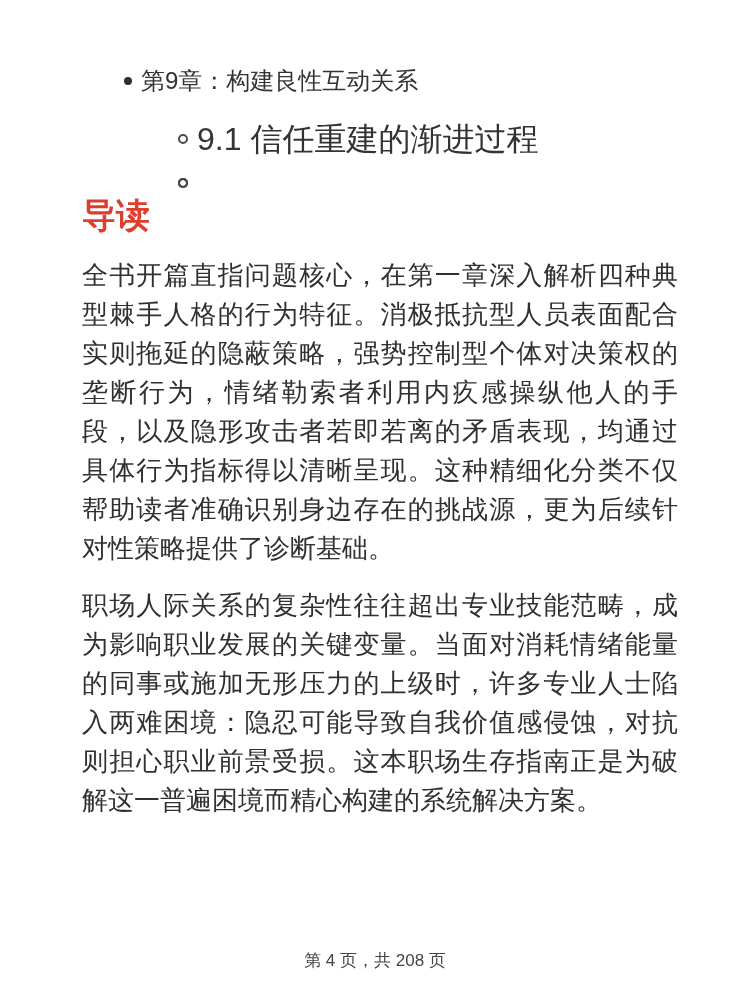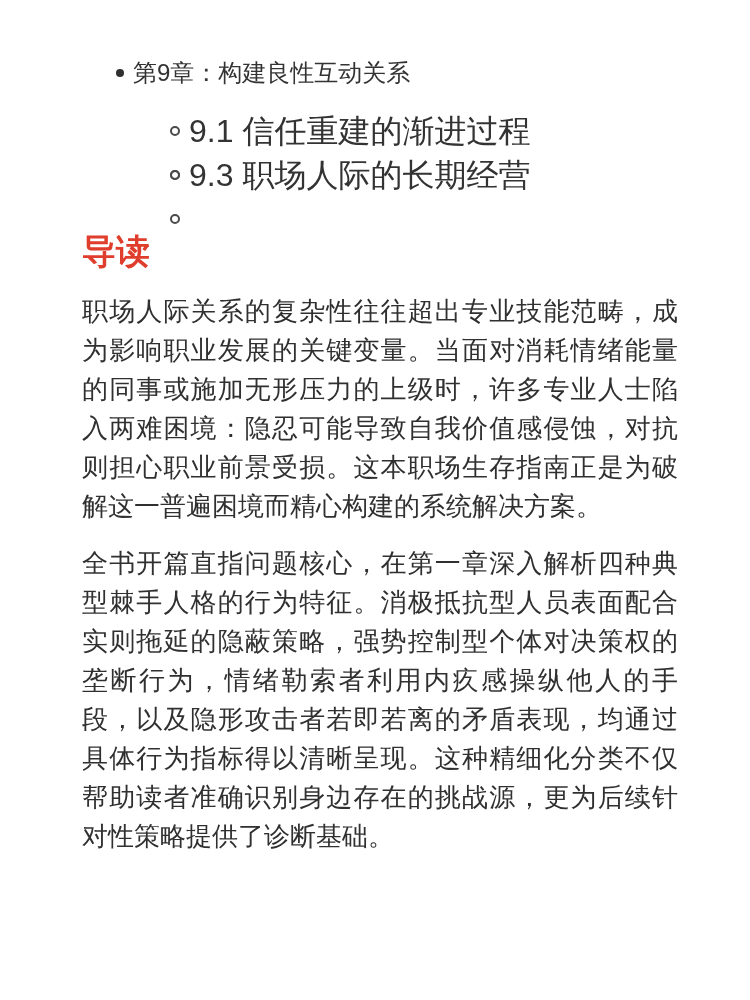--- a/index.html
+++ b/index.html
@@ -14,21 +14,21 @@
     background: #ffffff;
     overflow: hidden;
     font-family: "Liberation Sans", "DejaVu Sans", sans-serif;
     color: #333333;
   }
   .content {
     padding: 54px 72px 0 82px;
   }
   
   .toc {
-    margin: 4px;
+    margin: 12px;
     padding: 0;
   }
   .toc-main {
     position: relative;
     padding-left: 47px;
     font-size: 24px;
     line-height: 30px;
     color: #333333;
     margin-bottom: 28px;
   }
@@ -106,28 +106,28 @@
 
       <div class="toc-sub">
         <span class="circle"></span>
         <span>9.1 信任重建的渐进过程</span>
       </div>
       <div class="toc-sub">
         <span class="circle"></span>
       </div>
       <div class="toc-sub">
         <span class="circle"></span>
-        <span>9.3 职场人际的长期经营</span>
       </div>
       <div class="toc-sub">
         <span class="circle"></span>
       </div>
     </div>
 
     <h2 class="section-heading">导读</h2>
 
+    <p class="body-para">全书开篇直指问题核心，在第一章深入解析四种典型棘手人格的行为特征。消极抵抗型人员表面配合实则拖延的隐蔽策略，强势控制型个体对决策权的垄断行为，情绪勒索者利用内疚感操纵他人的手段，以及隐形攻击者若即若离的矛盾表现，均通过具体行为指标得以清晰呈现。这种精细化分类不仅帮助读者准确识别身边存在的挑战源，更为后续针对性策略提供了诊断基础。</p>
+
     <p class="body-para">职场人际关系的复杂性往往超出专业技能范畴，成为影响职业发展的关键变量。当面对消耗情绪能量的同事或施加无形压力的上级时，许多专业人士陷入两难困境：隐忍可能导致自我价值感侵蚀，对抗则担心职业前景受损。这本职场生存指南正是为破解这一普遍困境而精心构建的系统解决方案。</p>
-
-    <p class="body-para">全书开篇直指问题核心，在第一章深入解析四种典型棘手人格的行为特征。消极抵抗型人员表面配合实则拖延的隐蔽策略，强势控制型个体对决策权的垄断行为，情绪勒索者利用内疚感操纵他人的手段，以及隐形攻击者若即若离的矛盾表现，均通过具体行为指标得以清晰呈现。这种精细化分类不仅帮助读者准确识别身边存在的挑战源，更为后续针对性策略提供了诊断基础。</p>
 
   </div>
 
+  <div class="page-footer">第 4 页，共 208 页</div>
 </div>
 
 </body></html>

